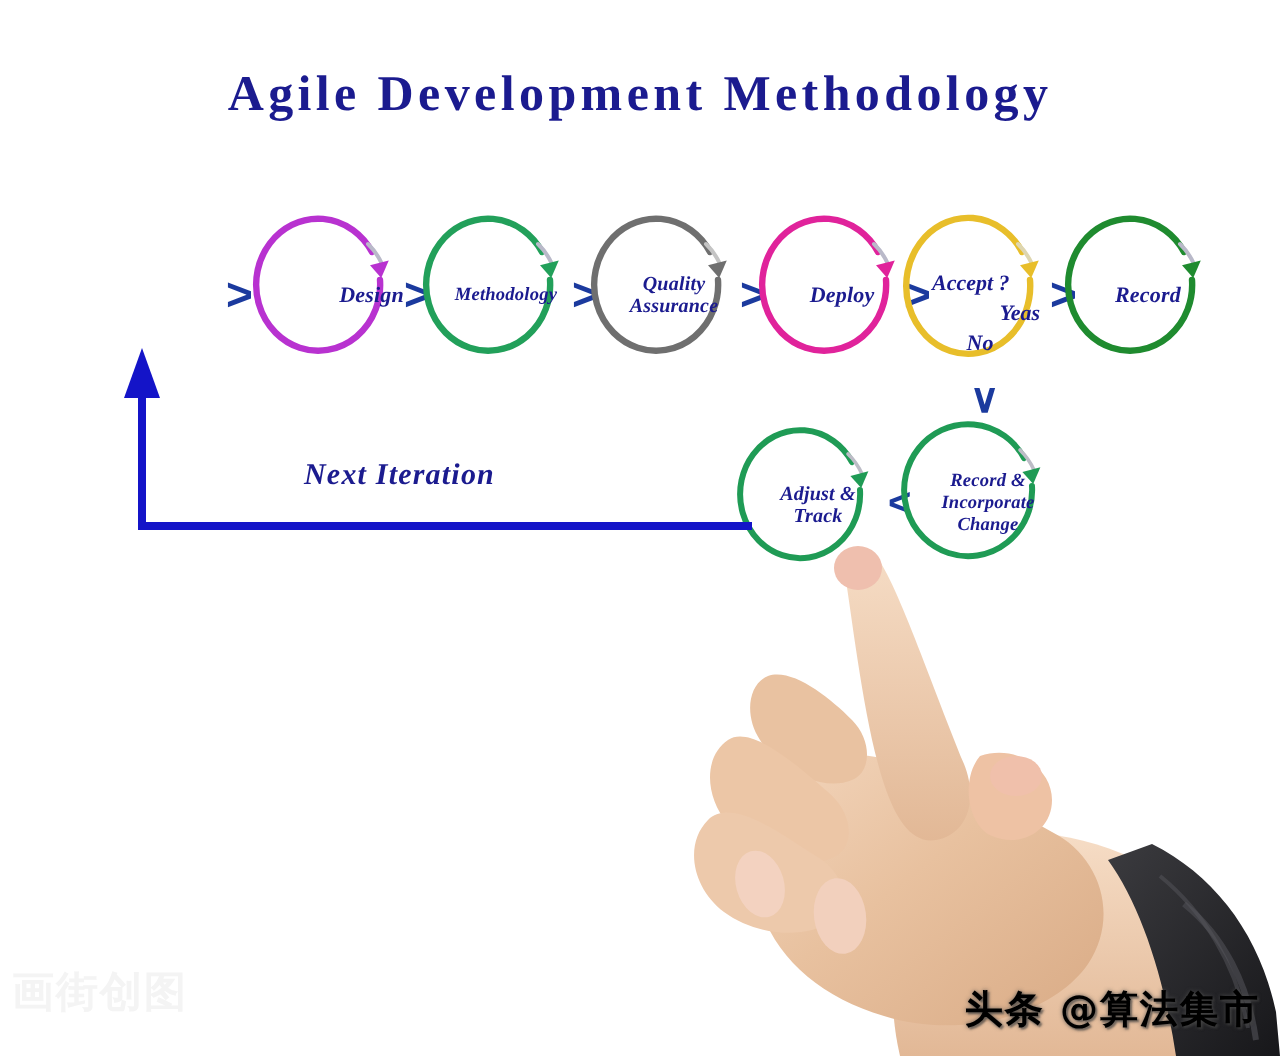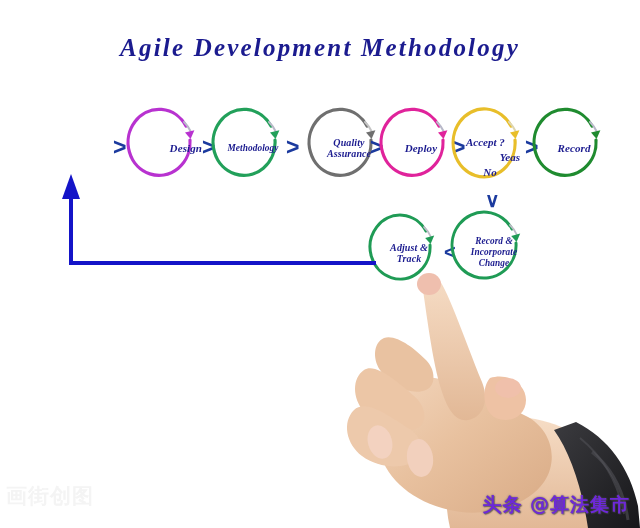--- a/index.html
+++ b/index.html
@@ -15,21 +15,20 @@
     overflow: hidden;
     font-family: "Liberation Serif", "DejaVu Serif", serif;
   }
   #title {
     position: absolute;
     left: 0;
     top: 34px;
     width: 640px;
     text-align: center;
     color: #1b1b8f;
-    font-style: italic;
     font-weight: bold;
     font-size: 25px;
     letter-spacing: 2.2px;
     font-family: "Liberation Serif", "DejaVu Serif", serif;
     white-space: nowrap;
   }
   .node {
     position: absolute;
     display: flex;
     align-items: center;
@@ -108,21 +107,21 @@
     position: absolute;
     left: 330px;
     top: 270px;
     width: 310px;
     height: 258px;
   }
   #watermark-tt {
     position: absolute;
     right: 10px;
     bottom: 10px;
-    color: #6d28d9;
+    color: #000000;
     font-size: 19px;
     font-weight: bold;
     font-family: "DejaVu Sans", "Liberation Sans", sans-serif;
     text-shadow: 0 0 2px rgba(80,80,80,.85), 1px 1px 1px rgba(60,60,60,.6);
     letter-spacing: 1px;
     white-space: nowrap;
   }
   #watermark-left {
     position: absolute;
     left: 6px;
@@ -164,21 +163,21 @@
       <path d="M 50 9 A 31 33 0 0 1 57 19" fill="none" stroke="#b9b9c9" stroke-width="2" stroke-linecap="round"></path>
       <path d="M 56.6 26 L 60.4 17.2 L 51.0 19.6 Z" fill="#22a05a"></path>
     </svg>
     <div class="node-label tiny">
       <div>Methodology</div>
     </div>
   </div>
 
   <div class="chevron chev-right" style="left:286px; top:136px;">&gt;</div>
 
-  <div class="node" style="left:315px; top:113px; width:68px; height:70px;">
+  <div class="node" style="left:303px; top:113px; width:68px; height:70px;">
     <svg width="68" height="70" viewBox="0 0 68 70">
       <path d="M 52 13 A 31 33 0 1 0 56 27" fill="none" stroke="#6f6f6f" stroke-width="3.2" stroke-linecap="round"></path>
       <path d="M 50 9 A 31 33 0 0 1 57 19" fill="none" stroke="#c4c4c4" stroke-width="2" stroke-linecap="round"></path>
       <path d="M 56.6 26 L 60.4 17.2 L 51.0 19.6 Z" fill="#6f6f6f"></path>
     </svg>
     <div class="node-label small">
       <div>Quality</div>
       <div>Assurance</div>
     </div>
   </div>
@@ -251,20 +250,21 @@
       <div>Incorporate</div>
       <div>Change</div>
     </div>
   </div>
 
   <svg id="feedback-svg" viewBox="0 0 640 528">
     <path d="M 376 263 L 71 263 L 71 194" fill="none" stroke="#1414c8" stroke-width="4"></path>
     <path d="M 71 174 L 62 199 L 80 199 Z" fill="#1414c8"></path>
   </svg>
 
+  <div id="next-iteration">Next  Iteration</div>
 
   <svg id="hand-svg" viewBox="0 0 310 258">
     <defs>
       <linearGradient id="skin" x1="0" y1="0" x2="1" y2="1">
         <stop offset="0%" stop-color="#f3d6bd"></stop>
         <stop offset="45%" stop-color="#e8c19f"></stop>
         <stop offset="100%" stop-color="#d9ab86"></stop>
       </linearGradient>
       <linearGradient id="skin2" x1="0" y1="0" x2="0" y2="1">
         <stop offset="0%" stop-color="#f6ddc6"></stop>

